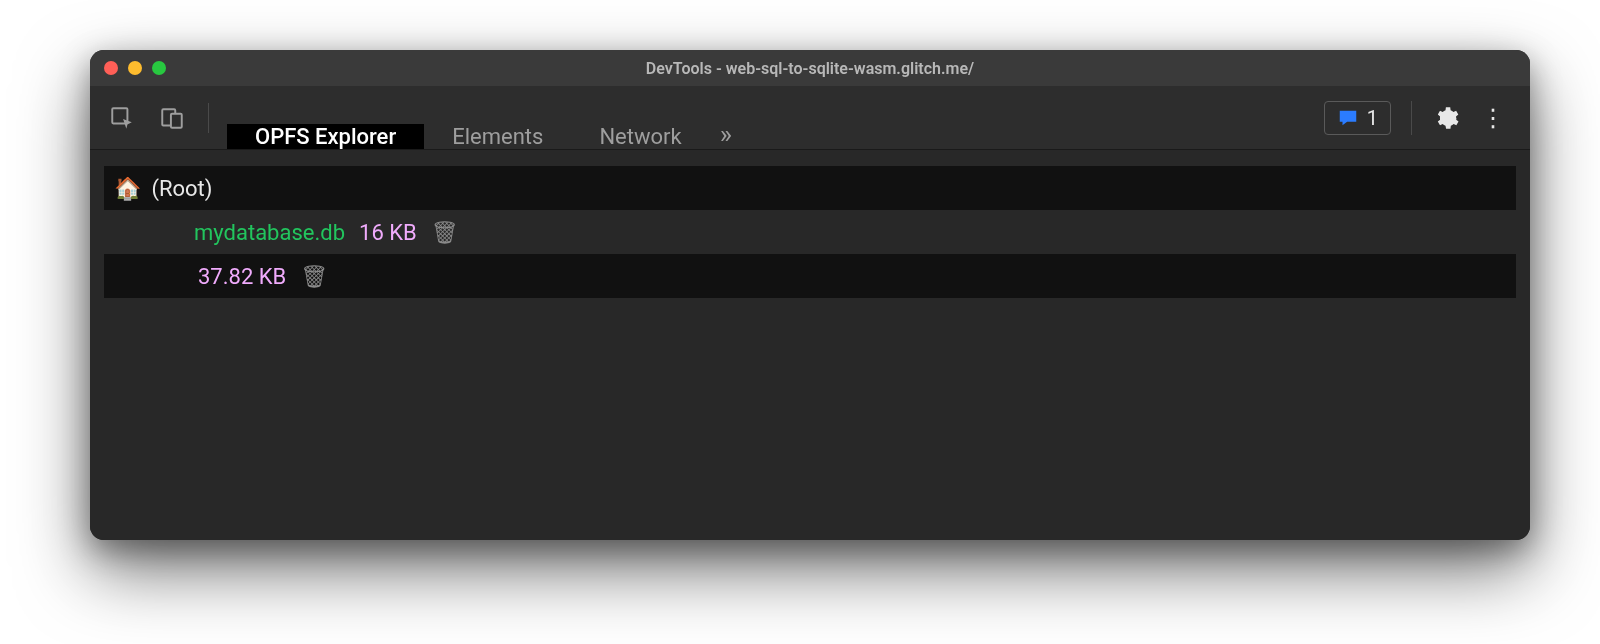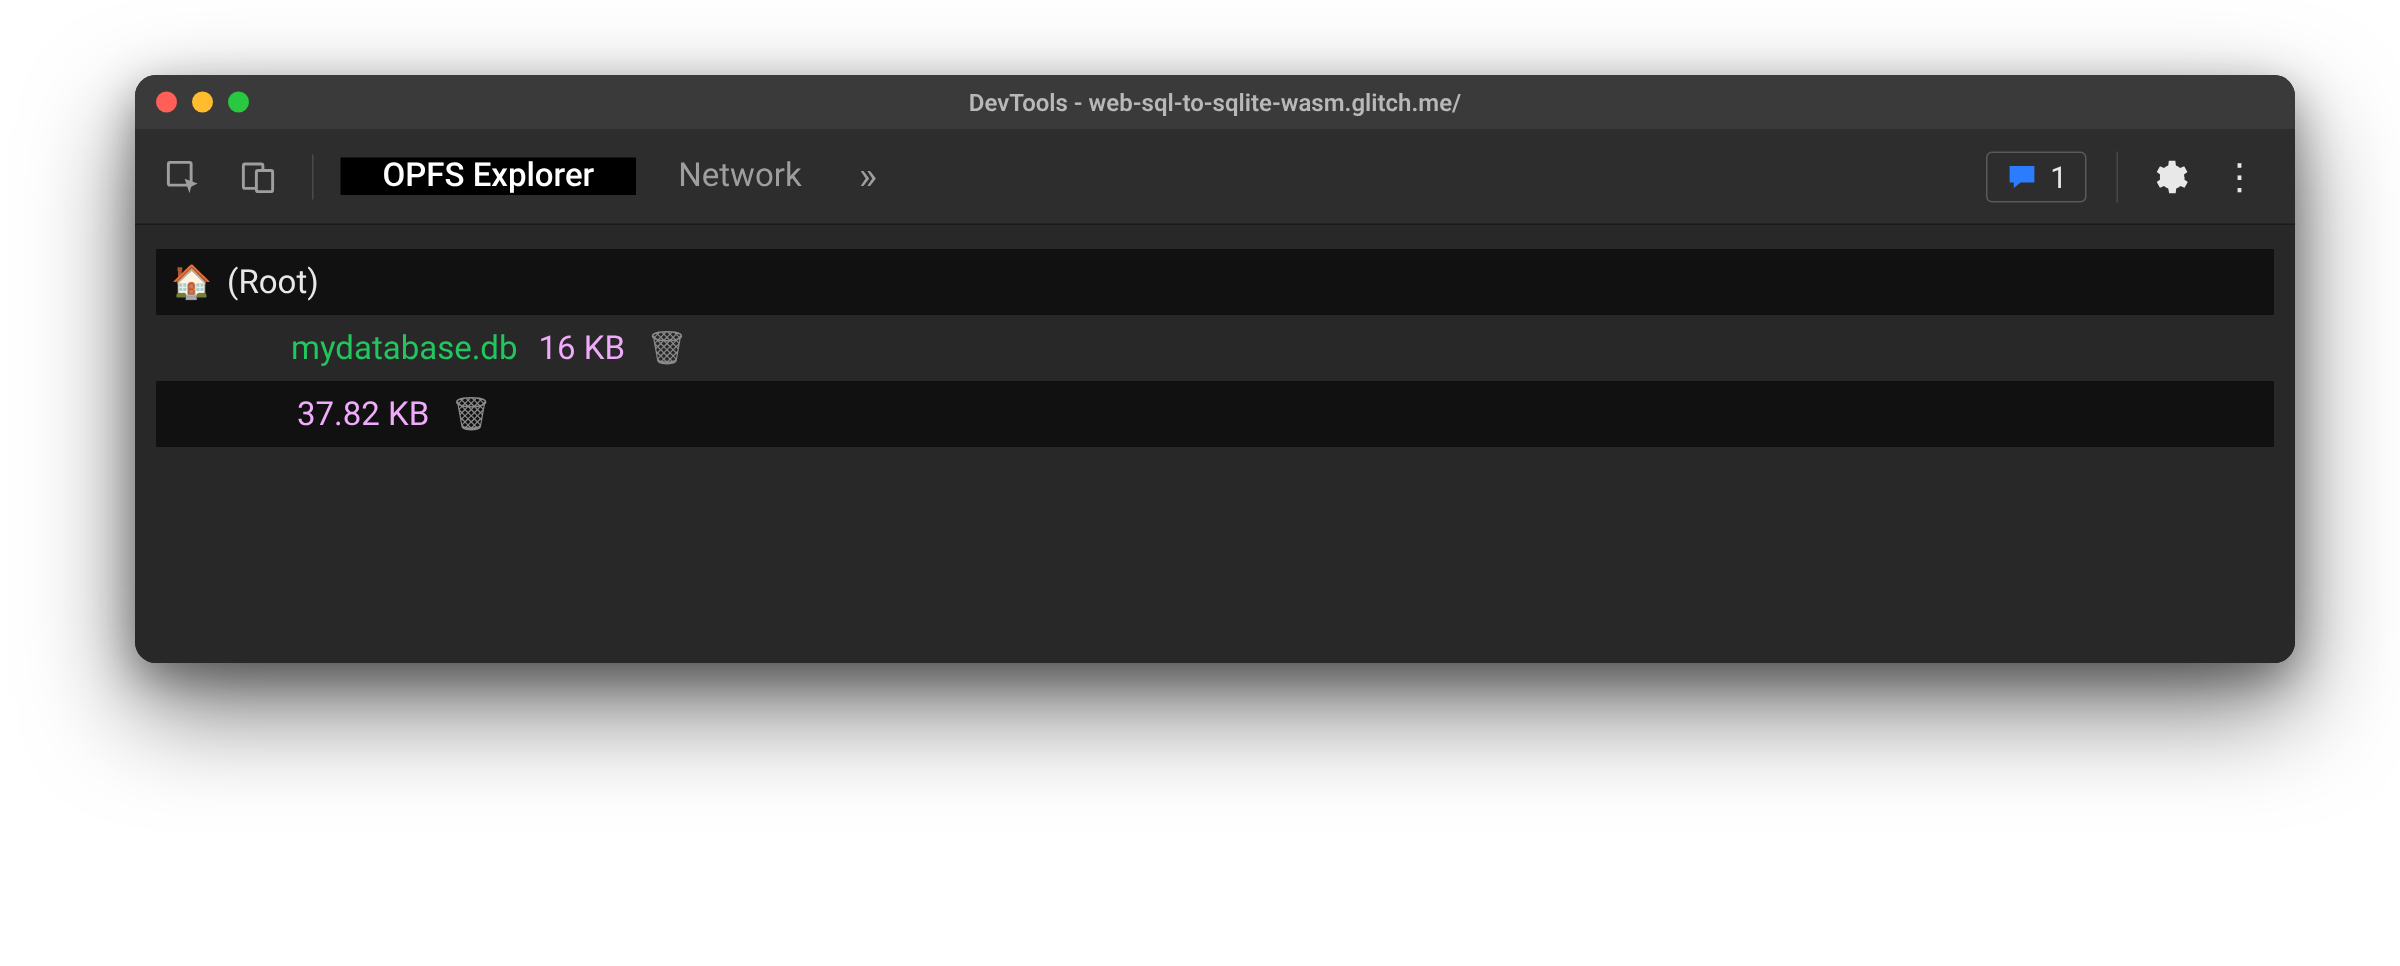--- a/index.html
+++ b/index.html
@@ -8,21 +8,21 @@
     height: 644px;
     background: #ffffff;
     font-family: -apple-system, BlinkMacSystemFont, "Segoe UI", Roboto, Helvetica, Arial, sans-serif;
     display: flex;
     align-items: flex-start;
     justify-content: center;
     padding-top: 50px;
   }
   .window {
     width: 1440px;
-    height: 392px;
+    height: 490px;
     background: #282828;
     border-radius: 14px;
     box-shadow: 0 30px 70px rgba(0,0,0,0.55), 0 10px 30px rgba(0,0,0,0.35);
     overflow: hidden;
     display: flex;
     flex-direction: column;
     margin-left: 20px;
   }
   
   .titlebar {
@@ -72,21 +72,21 @@
     color: #9e9e9e;
     display: flex; align-items: center; justify-content: center;
     cursor: pointer;
   }
   .tb-icon svg { width: 26px; height: 26px; }
   .tb-divider {
     width: 1px; height: 30px; background: #4a4a4a;
   }
   .tabs {
     display: flex;
-    align-items: center;
+    align-items: flex-end;
     flex: 1;
   }
   .tab {
     display: flex;
     align-items: center;
     padding: 0 28px;
     color: #9e9e9e;
     font-size: 22px;
     cursor: pointer;
     white-space: nowrap;
@@ -194,20 +194,23 @@
         </svg>
       </div>
       <div class="tb-divider"></div>
     </div>
 
     <div class="tabs">
       <div class="tab active">
         <span>OPFS Explorer</span>
       </div>
       <div class="tab">
+        <span>Elements</span>
+      </div>
+      <div class="tab">
         <span>Network</span>
       </div>
       <div class="tb-more">
         <span>»</span>
       </div>
     </div>
 
     <div class="tb-right">
       <div class="issues-badge">
         <svg viewBox="0 0 24 24">

